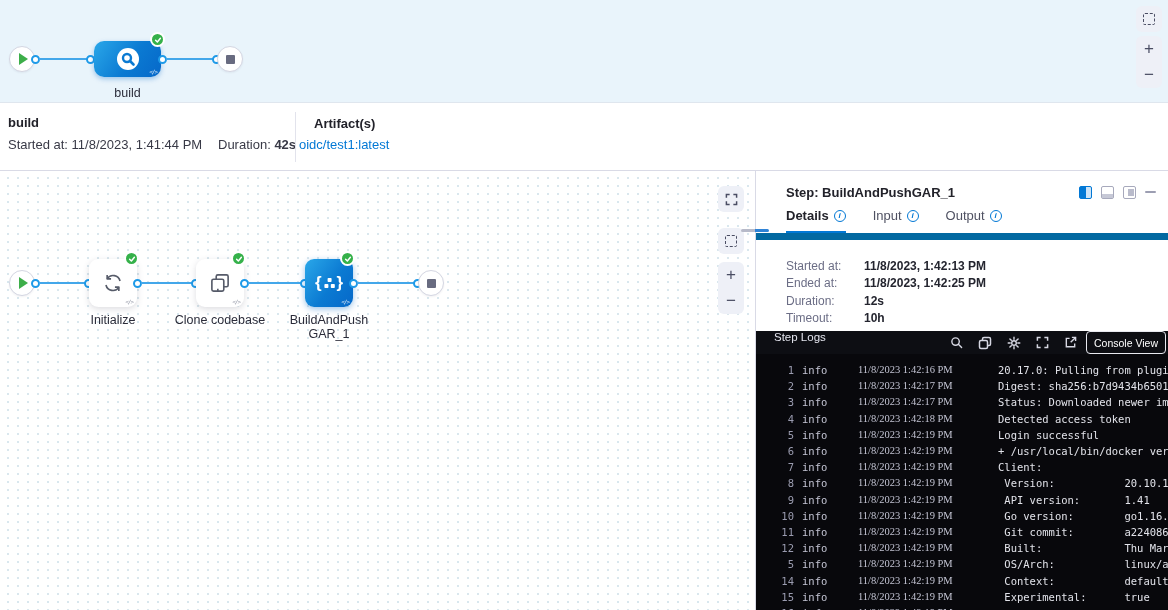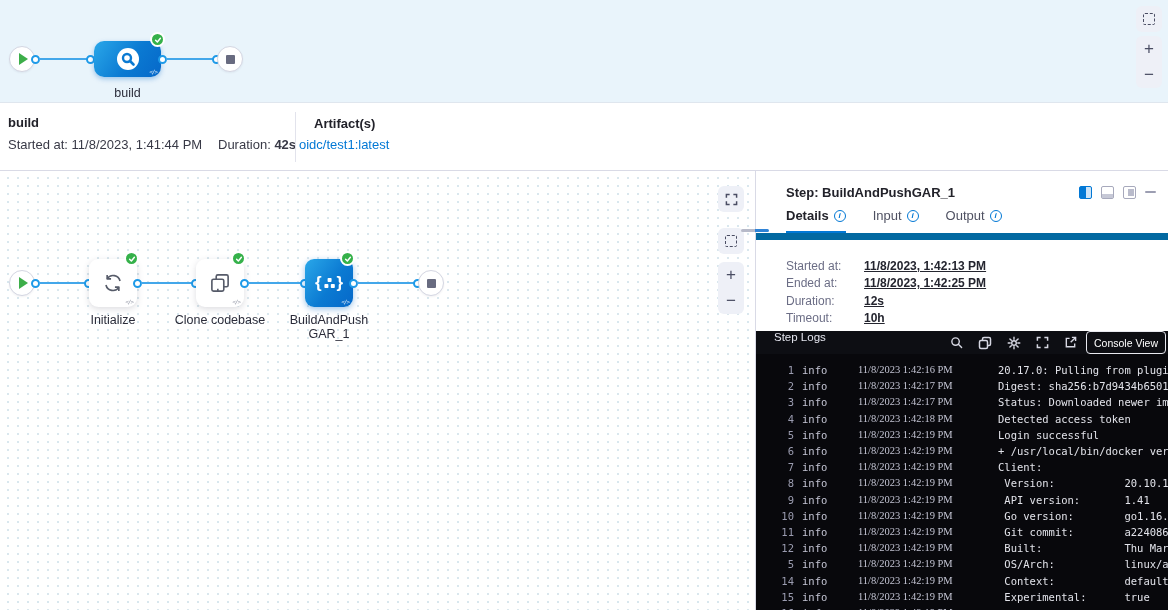--- a/index.html
+++ b/index.html
@@ -82,21 +82,21 @@
 
   .tabs { display:flex; padding:0 30px; border-bottom:7px solid #0369a1; height:37px; align-items:flex-end; gap:27px; }
   .tab { display:flex; align-items:center; gap:5px; padding-bottom:10px; font-size:13px; color:#4f5162; cursor:pointer; }
   .tab.active { font-weight:700; color:#22222a; border-bottom:2px solid #0278d5; padding-bottom:8px; }
   .info-ic { width:12px; height:12px; border-radius:50%; border:1px solid #0278d5; color:#0278d5;
     font-size:8px; font-weight:700; display:flex; align-items:center; justify-content:center; font-style:italic; }
 
   .details { padding:17px 0 0 30px; flex:0 0 91px; }
   .detail-row { display:flex; height:17.5px; align-items:center; }
   .detail-label { width:78px; font-size:12px; color:#6b6d85; }
-  .detail-value { font-size:12px; font-weight:700; color:#24252f;text-decoration:underline; }
+  .detail-value { font-size:12px; font-weight:700; color:#24252f; }
 
   .logs-header { height:23px; background:#0d0e13; display:flex; padding:0 2px 0 18px; }
   .logs-title { color:#e4e5ee; font-size:11.5px; flex:1; }
   .lh-icons { display:flex; align-items:center; gap:15px; margin-right:9px; }
   .lh-icons svg { display:block; }
   .console-btn { border:1px solid #e8e9f0; color:#fff; font-size:10.5px; padding:2px 7px;
     border-radius:4px; white-space:nowrap; background:transparent; cursor:pointer;
     font-family:"Liberation Sans",sans-serif; }
 
   .logs-body { flex:1; background:#08080c; overflow:hidden; padding:8px 0 0 14px;

